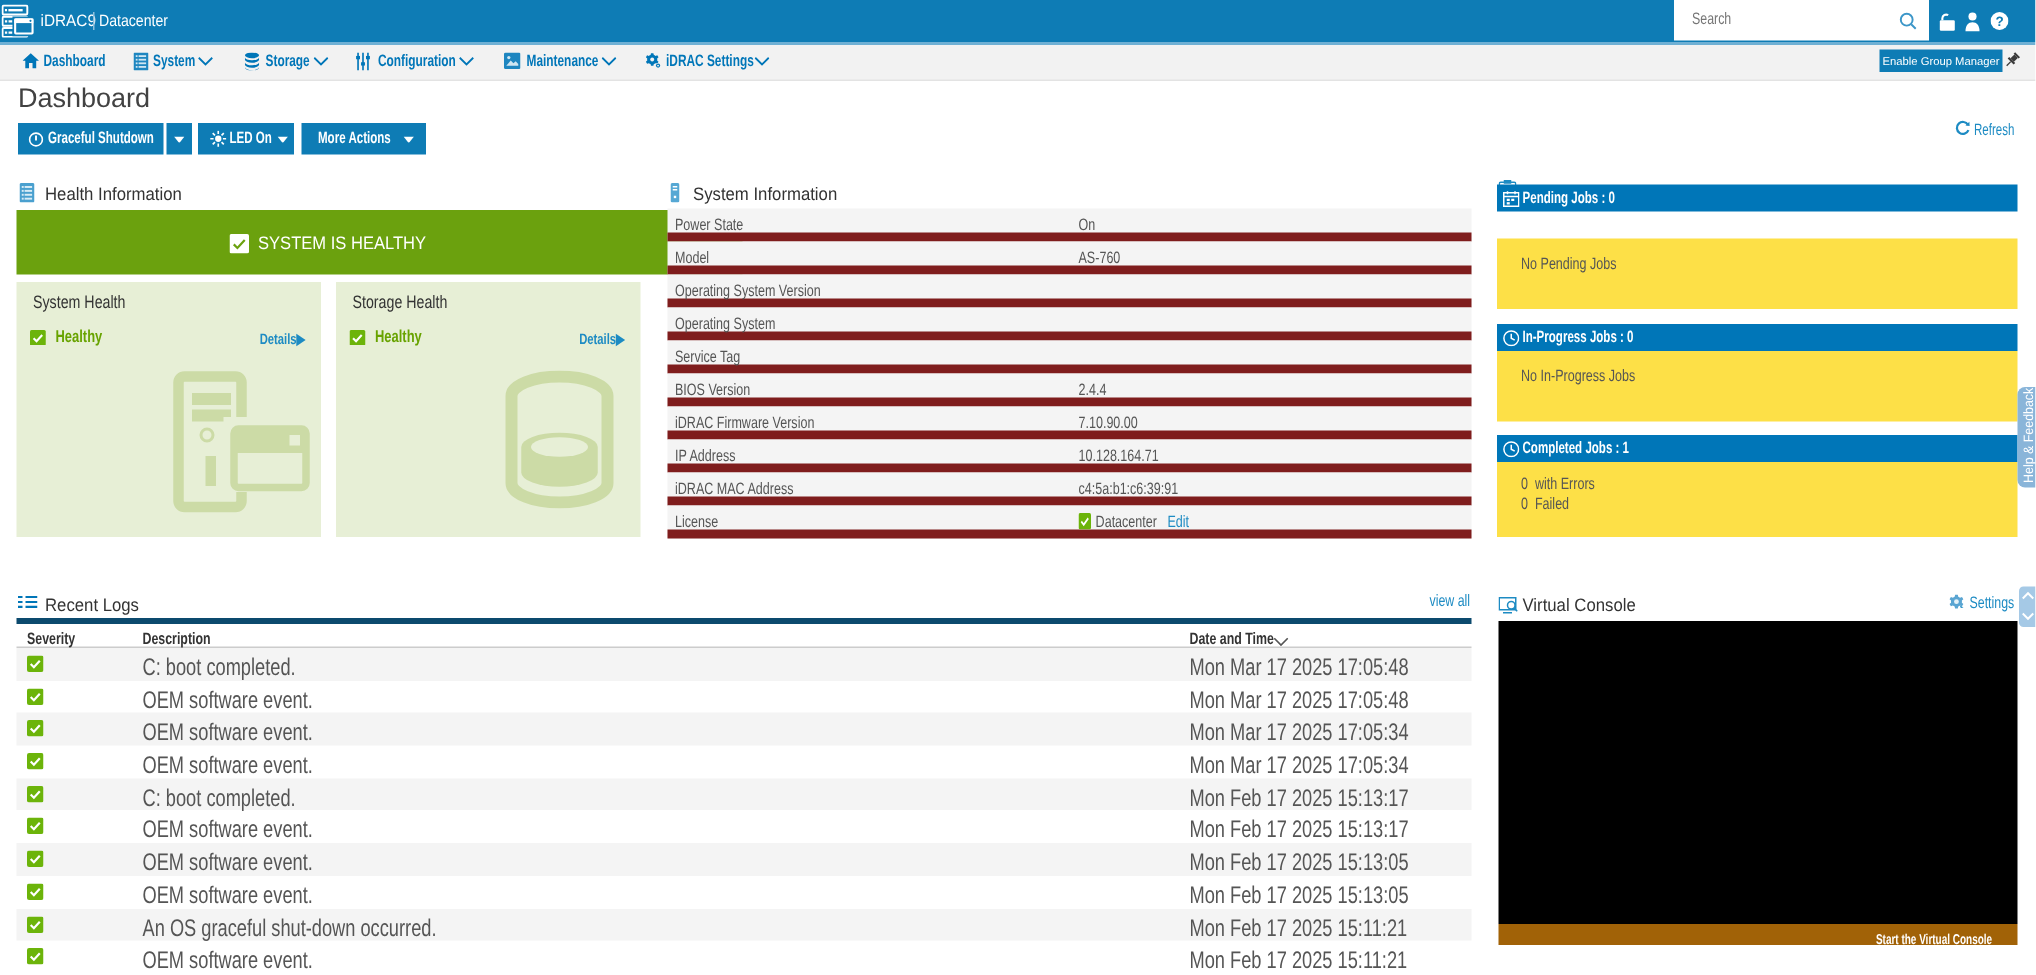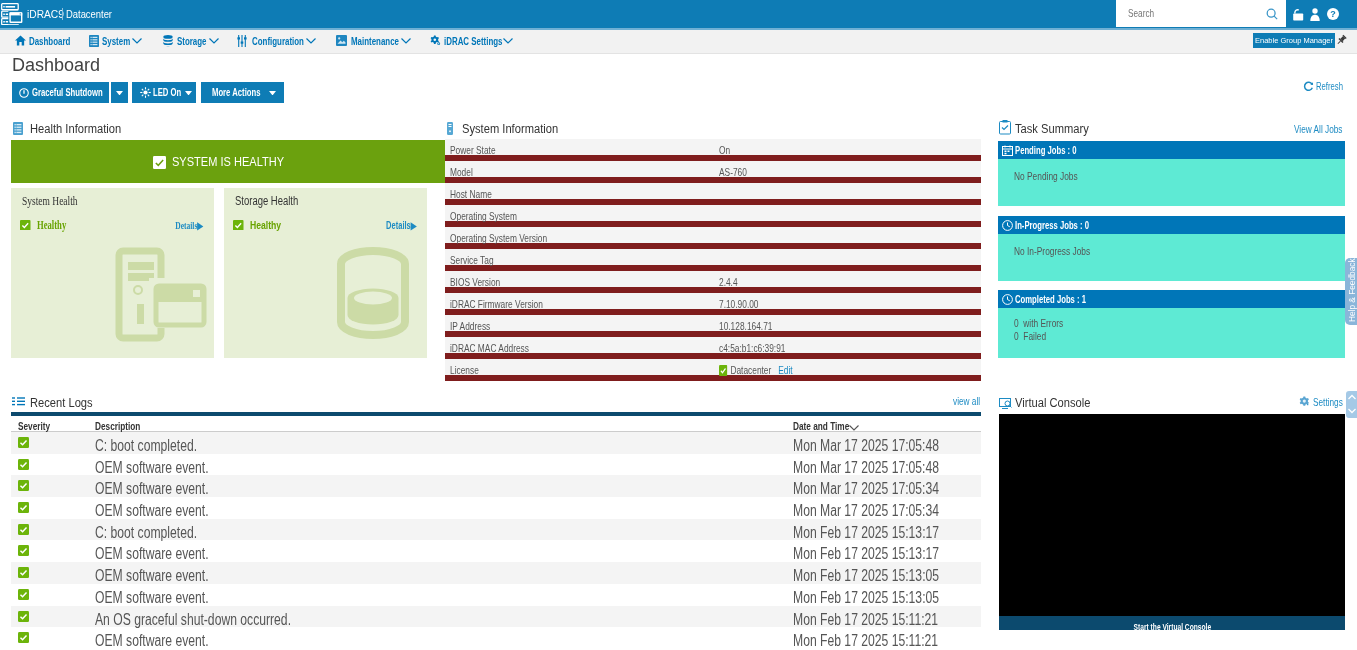--- a/index.html
+++ b/index.html
@@ -48,36 +48,36 @@
 #sitab { position:absolute; left:445px; top:139px; width:536px; }
 #sitab .row { height:22px; background:#f4f4f4; border-bottom:6px solid #7f1d1d; position:relative; font-size:11px; color:#555; }
 #sitab .row .l, #sitab .row .v { position:absolute; top:5px; white-space:nowrap; transform:scaleX(0.76); transform-origin:0 0; }
 #sitab .row .l { left:5px; }
 #sitab .row .v { left:274px; }
 
 
 .tbar { position:absolute; left:998px; width:347px; height:18px; background:#0076b8; color:#fff; }
 .tbar svg { position:absolute; left:4px; top:3.5px; }
 .tbar .bt { position:absolute; left:17px; top:3px; font-size:11px; font-weight:700; white-space:nowrap; transform:scaleX(0.7); transform-origin:0 0; }
-.tbody { position:absolute; left:998px; width:347px; background:#5eead4; color:#555; font-size:11px; }
+.tbody { position:absolute; left:998px; width:347px; background:#fde047; color:#555; font-size:11px; }
 .tbody .tx { position:absolute; left:16px; white-space:nowrap; transform:scaleX(0.76); transform-origin:0 0; }
 
 
 #logs { position:absolute; left:11px; top:412px; width:970px; }
 #logs .hrow { height:20px; position:relative; border-top:4px solid #0c4a6e; border-bottom:1px solid #ccc; font-size:11px; color:#333; font-weight:700; }
 #logs .hrow span { position:absolute; top:4px; white-space:nowrap; transform:scaleX(0.75); transform-origin:0 0; }
 #logs .lrow { height:21.7px; position:relative; font-size:16px; color:#555; }
 #logs .lrow.odd { background:#f4f4f4; }
 #logs .sev { position:absolute; left:7px; top:5px; }
 #logs .desc { position:absolute; left:84px; top:5px; white-space:nowrap; transform:scaleX(0.76); transform-origin:0 0; }
 #logs .dat { position:absolute; left:782px; top:5px; white-space:nowrap; transform:scaleX(0.76); transform-origin:0 0; }
 
 
 #vc { position:absolute; left:999px; top:414px; width:346px; height:202px; background:#000; }
-#vcbar { position:absolute; left:999px; top:616px; width:346px; height:14px; background:#0c4a6e; text-align:center; }
+#vcbar { position:absolute; left:999px; top:616px; width:346px; height:14px; background:#a16207; text-align:right; }
 #vcbar span { display:inline-block; color:#fff; font-size:9.5px; font-weight:700; line-height:14px; transform:scaleX(0.7); white-space:nowrap; }
 
 
 #helptab { position:absolute; left:1345px; top:258px; width:12px; height:67px; background:#8ab5d9; border-radius:5px 0 0 5px; }
 #helptab span { position:absolute; left:2px; top:64px; transform:rotate(-90deg) scaleX(0.92); transform-origin:0 0; color:#fff; font-size:9px; white-space:nowrap; }
 #scrollw { position:absolute; left:1346px; top:391px; width:11px; height:27px; background:#a5c9e6; border-radius:3px 0 0 3px; }
 </style>
 </head>
 <body>
 
@@ -263,21 +263,21 @@
 <div class="stitle" style="left:30px; top:122px;">Health Information</div>
 <div id="banner">
   <div class="in">
       <svg width="13" height="13" viewBox="0 0 16 16">
         <rect x="0" y="0" width="16" height="16" rx="1.5" fill="#fff"></rect>
         <path d="M3.5 8.5 L6.5 11.5 L12.5 5" fill="none" stroke="#6ba10e" stroke-width="1.8"></path>
       </svg>
       <span class="bt">SYSTEM IS HEALTHY</span>
     </div>
 </div>
-<div class="hpanel" style="left:11px;font-family:Liberation Serif, serif;">
+<div class="hpanel" style="left:11px;">
   <div class="pt">System Health</div>
   <div class="hl">
       <svg width="10.5" height="10.5" viewBox="0 0 12 12">
         <rect width="12" height="12" rx="1.2" fill="#6cb40a"></rect>
         <path d="M2.7 6.2 L5 8.5 L9.3 3.8" fill="none" stroke="#fff" stroke-width="1.6"></path>
       </svg>
       <span>Healthy</span>
     </div>
   <div class="det">Details▶</div>
   <svg class="abs" style="left:104px; top:59px;" width="92" height="95" viewBox="0 0 92 95">
@@ -319,27 +319,24 @@
 <div id="sitab">
   <div class="row">
       <span class="l">Power State</span>
       <span class="v">On</span>
     </div>
   <div class="row">
       <span class="l">Model</span>
       <span class="v">AS-760</span>
     </div>
   <div class="row">
-      <span class="l">Host Name</span>
+      <span class="l">Operating System Version</span>
     </div>
   <div class="row">
       <span class="l">Operating System</span>
-    </div>
-  <div class="row">
-      <span class="l">Operating System Version</span>
     </div>
   <div class="row">
       <span class="l">Service Tag</span>
     </div>
   <div class="row">
       <span class="l">BIOS Version</span>
       <span class="v">2.4.4</span>
     </div>
   <div class="row">
       <span class="l">iDRAC Firmware Version</span>
@@ -362,21 +359,21 @@
     </div>
 </div>
 
 <svg class="abs" style="left:999px; top:120px;" width="12" height="15" viewBox="0 0 12 15">
     <rect x="0.5" y="1.5" width="11" height="12.5" rx="1" fill="none" stroke="#1d8bc3"></rect>
     <rect x="3.5" y="0" width="5" height="2.5" fill="#1d8bc3"></rect>
     <path d="M3 7.5 L5 9.5 L9 5.5" fill="none" stroke="#1d8bc3" stroke-width="1.2"></path>
   </svg>
 <div class="stitle" style="left:1015px; top:122px;">Task Summary</div>
 <div class="slink" style="left:1294px; top:123px;">View All Jobs</div>
-<div class="tbar" style="top:141px;">
+<div class="tbar" style="top:123px;">
     <svg width="11" height="11" viewBox="0 0 11 11">
       <rect x="0.5" y="1.5" width="10" height="9" fill="none" stroke="#fff"></rect>
       <line x1="0.5" y1="4" x2="10.5" y2="4" stroke="#fff"></line>
       <line x1="3" y1="0.5" x2="3" y2="2.5" stroke="#fff"></line>
       <line x1="8" y1="0.5" x2="8" y2="2.5" stroke="#fff"></line>
       <rect x="2.5" y="5.5" width="2" height="1.5" fill="#fff"></rect>
       <rect x="5.5" y="5.5" width="2" height="1.5" fill="#fff"></rect>
       <rect x="2.5" y="7.8" width="2" height="1.5" fill="#fff"></rect>
     </svg>
     <span class="bt">Pending Jobs : 0</span>

